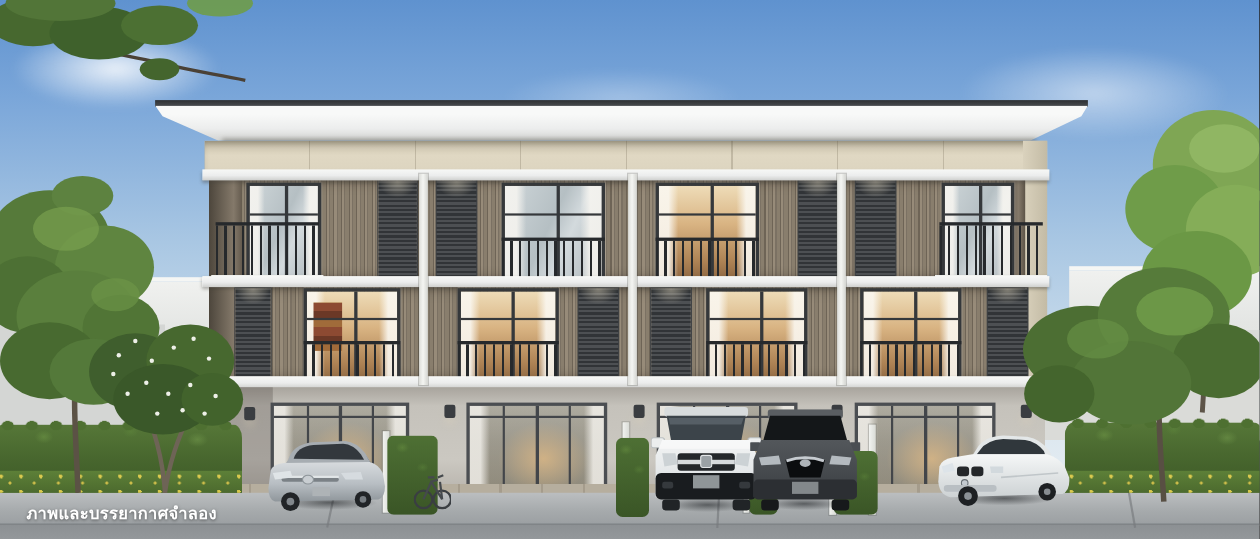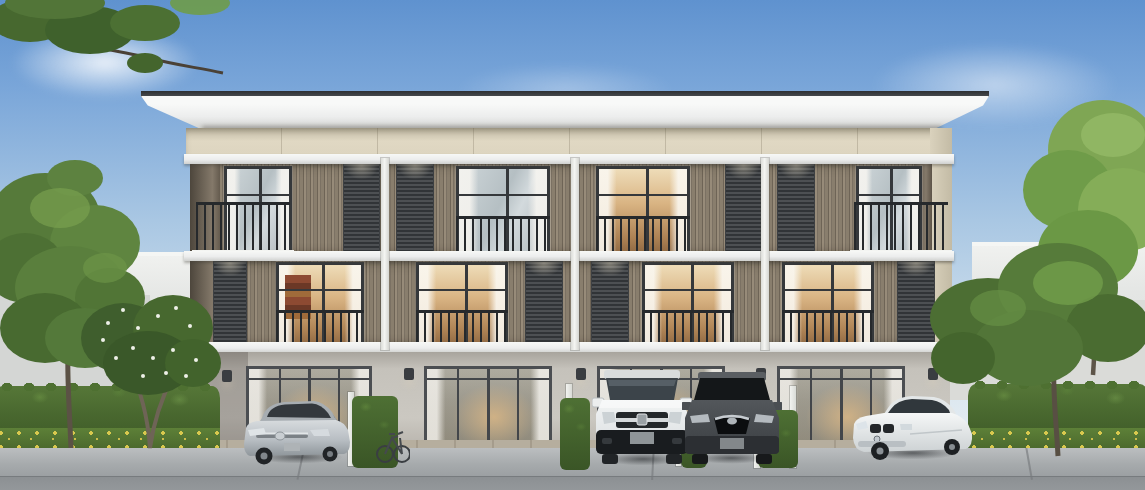--- a/index.html
+++ b/index.html
@@ -368,13 +368,14 @@
     <path d="M50 30 L62 30 L62 36 L51 36 Z" fill="#d2d9dd"></path>
     <circle cx="27" cy="45" r="3" fill="#c3cad0" stroke="#6a7177"></circle>
     <rect x="8" y="47" width="48" height="6" rx="3" fill="#b9bfc3"></rect>
     <path d="M60 40 L112 36" stroke="#c0c6c9" stroke-width="1.5"></path>
     <circle cx="30" cy="57" r="9" fill="#1d2023"></circle>
       <circle cx="30" cy="57" r="3.5" fill="#8b9196"></circle>
     <circle cx="102" cy="53" r="8" fill="#1d2023"></circle>
       <circle cx="102" cy="53" r="3" fill="#878d92"></circle>
   </svg>
 
+  <div class="abs watermark" style="left:24px;top:455px;">ภาพและบรรยากาศจำลอง</div>
 </div>
 
 </body></html>

